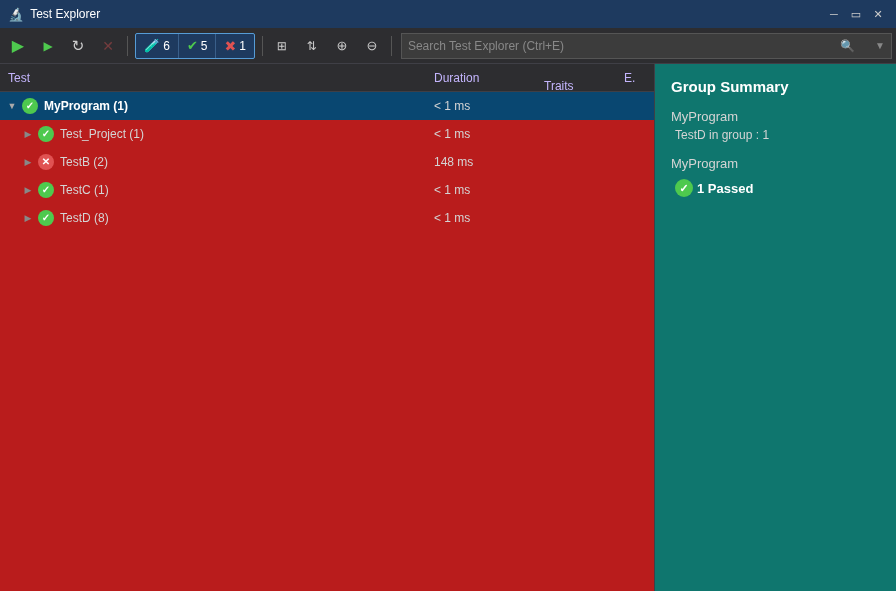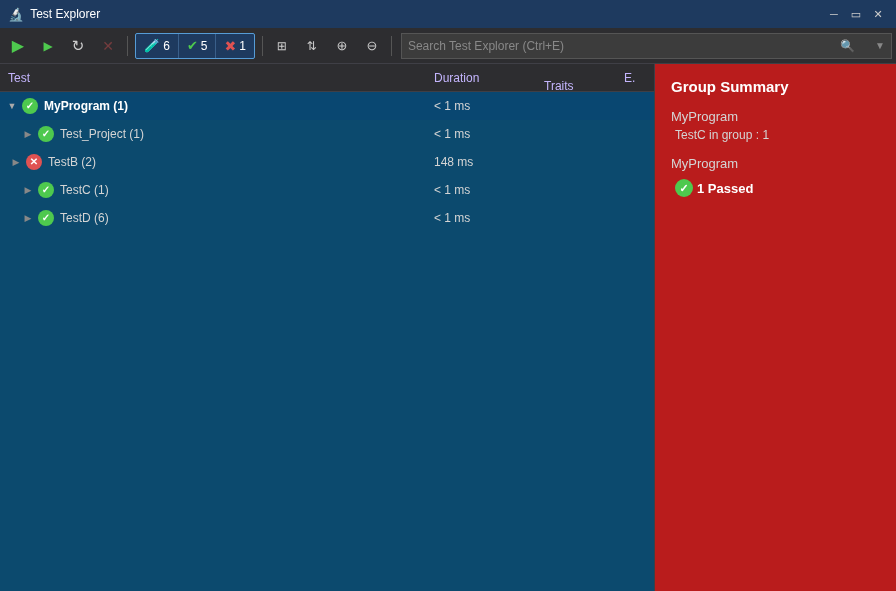--- a/index.html
+++ b/index.html
@@ -109,21 +109,21 @@
       padding-left: 8px;
       color: #c4b5fd;
       font-size: 12px;
     }
     .col-test { flex: 1; }
     .col-duration { width: 110px; text-align: left; }
     .col-traits { width: 80px; text-align: left; margin-top: 17px; }
     .col-e { width: 30px; text-align: left; }
 
     
-    .test-rows { flex: 1; overflow-y: auto; background: #0c4a6e; }
+    .test-rows { flex: 1; overflow-y: auto; background: #b91c1c; }
     .test-row {
       display: flex;
       align-items: center;
       height: 28px;
       padding-left: 4px;
       cursor: pointer;
       color: #d4d4d4;
       font-size: 12px;
       border-bottom: 1px solid transparent;
     }
@@ -154,21 +154,21 @@
     .status-pass::after { content: '✓'; }
     .status-fail::after { content: '✕'; }
 
     
     .arrow-right::after { content: '▶'; }
     .arrow-down::after { content: '▼'; }
 
     
     .right-panel {
       flex: 1;
-      background: #b91c1c;
+      background: #0f766e;
       padding: 14px 16px;
       color: #d4d4d4;
       overflow-y: auto;
     }
     .group-summary-title {
       font-size: 15px;
       font-weight: 600;
       color: #fff;
       margin-bottom: 14px;
     }
@@ -299,21 +299,21 @@
         </div>
         <div class="row-icon">
           <div class="status-pass"></div>
         </div>
         <div class="row-name">Test_Project (1)</div>
         <div class="row-duration">&lt; 1 ms</div>
         <div class="row-traits"></div>
         <div class="row-e"></div>
       </div>
 
-      <div class="test-row" style="padding-left:8px;">
+      <div class="test-row" style="padding-left:20px;">
         <div class="row-expand">
           <span class="arrow-right" style="font-size:9px; color:#888;"></span>
         </div>
         <div class="row-icon">
           <div class="status-fail"></div>
         </div>
         <div class="row-name">TestB (2)</div>
         <div class="row-duration">148 ms</div>
         <div class="row-traits"></div>
         <div class="row-e"></div>
@@ -332,36 +332,36 @@
         <div class="row-e"></div>
       </div>
 
       <div class="test-row" style="padding-left:20px;">
         <div class="row-expand">
           <span class="arrow-right" style="font-size:9px; color:#888;"></span>
         </div>
         <div class="row-icon">
           <div class="status-pass"></div>
         </div>
-        <div class="row-name">TestD (6)</div>
+        <div class="row-name">TestD (8)</div>
         <div class="row-duration">&lt; 1 ms</div>
         <div class="row-traits"></div>
         <div class="row-e"></div>
       </div>
 
     </div>
   </div>
 
   <div class="right-panel">
     <div class="group-summary-title">Group Summary</div>
 
     <div class="gs-program-name">MyProgram</div>
 
     <div class="gs-tests-in-group">
-      <span>TestC in group :</span>
+      <span>TestD in group :</span>
       <span>1</span>
     </div>
 
     <div class="gs-outcomes-title">MyProgram</div>
 
     <div class="gs-outcome-row">
       <div class="status-pass" style="width:18px; height:18px; font-size:11px;"></div>
       <span style="font-weight:600; color:#fff;">1 Passed</span>
     </div>
   </div>

